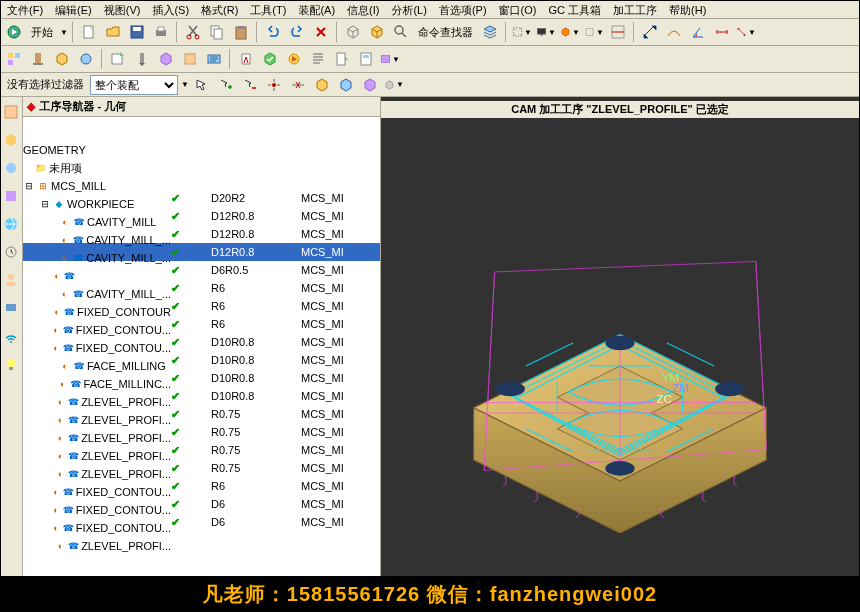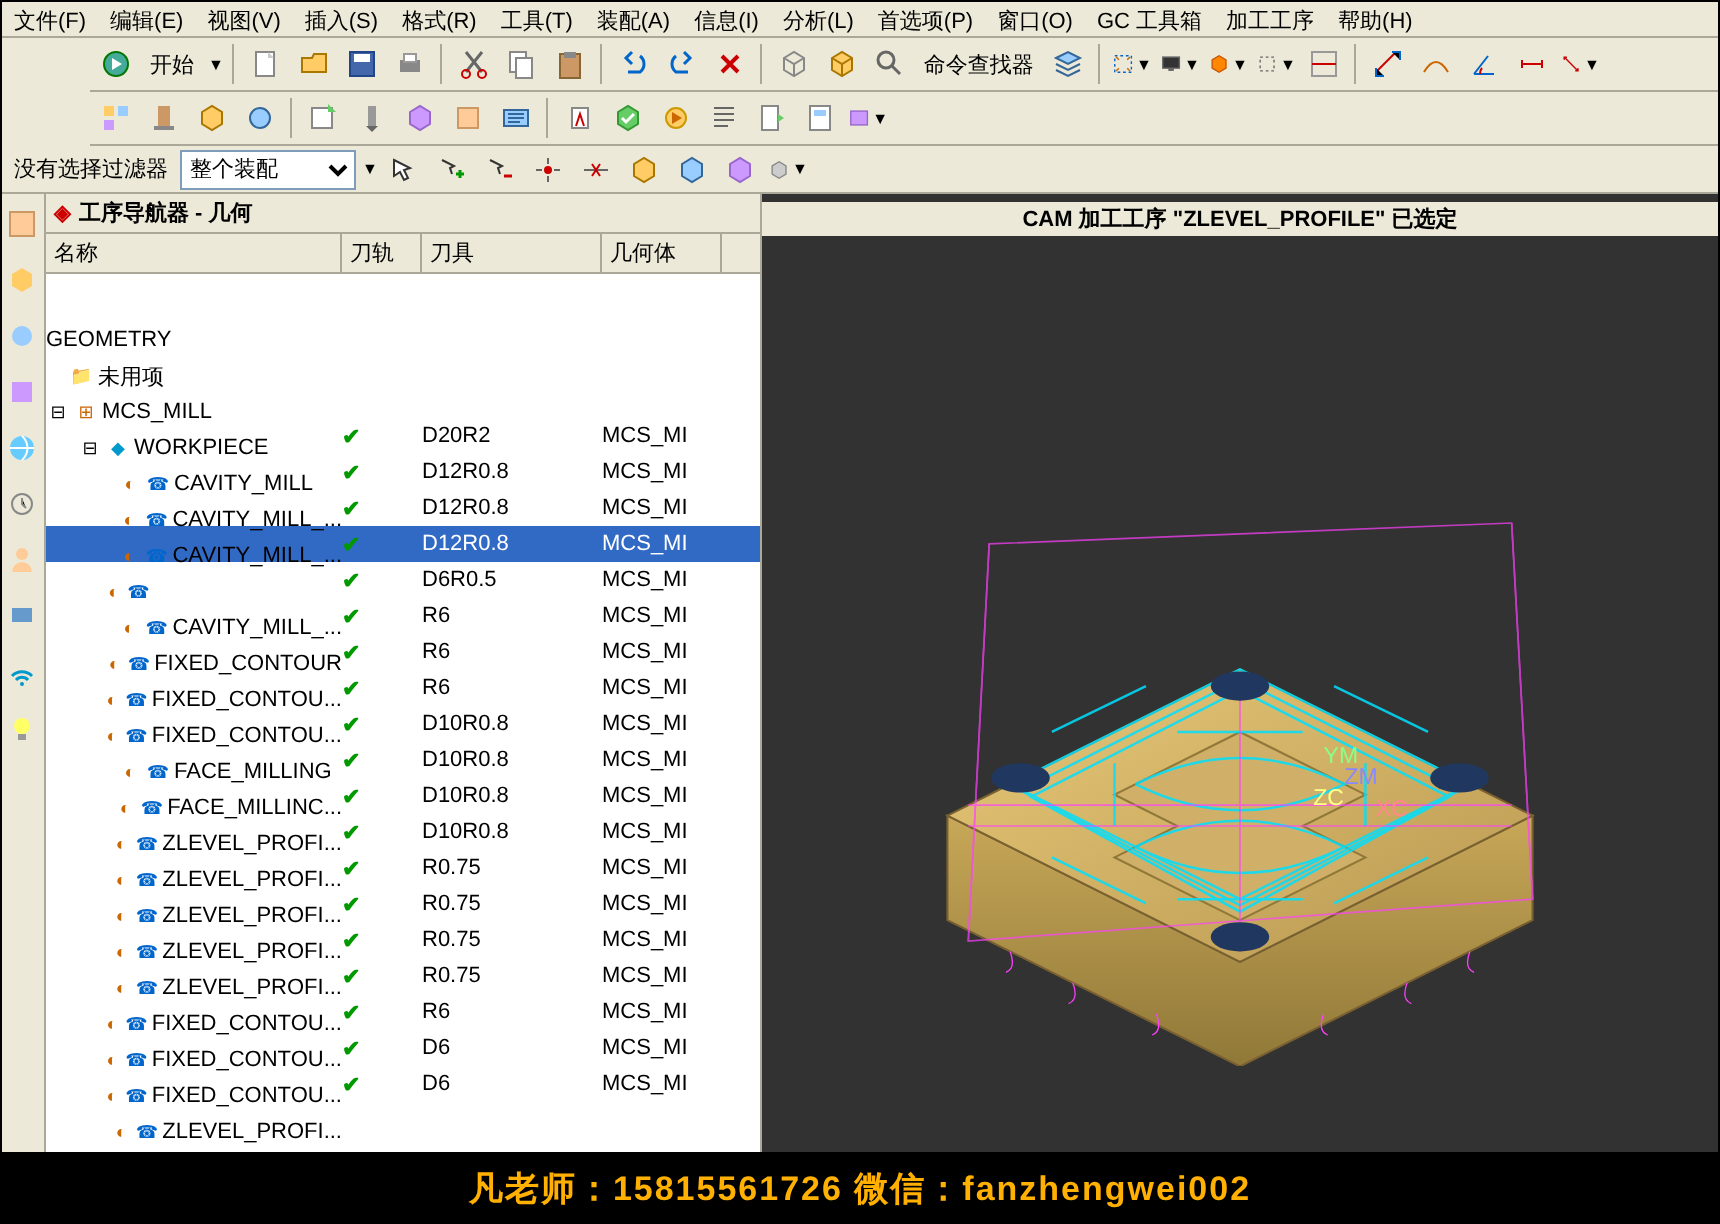--- a/index.html
+++ b/index.html
@@ -1,21 +1,21 @@
 <!DOCTYPE html>
 <html><head>
 <meta charset="utf-8">
 <style>
 * { margin:0; padding:0; box-sizing:border-box; font-family:"Microsoft YaHei","SimSun",Arial,sans-serif; font-size:11px; }
 body { width:860px; height:612px; background:#000; overflow:hidden; position:relative; }
 .app { width:858px; height:610px; margin:1px; background:#ece9d8; display:flex; flex-direction:column; }
 .titlebar { height:16px; background:linear-gradient(#4a6a8a,#2a4a6a); color:#fff; padding:1px 6px; font-size:10px; overflow:hidden; white-space:nowrap; }
 .menubar { height:18px; background:#ece9d8; display:flex; border-bottom:1px solid #aca899; }
 .menubar span { padding:2px 6px; cursor:default; }
-.toolbar { background:#ece9d8; border-bottom:1px solid #aca899; padding:2px; display:flex; flex-wrap:wrap; gap:2px; align-items:center;margin-left:44px; }
+.toolbar { background:#ece9d8; border-bottom:1px solid #aca899; padding:2px; display:flex; flex-wrap:wrap; gap:2px; align-items:center; }
 .tbtn { width:22px; height:22px; border:1px solid transparent; display:inline-flex; align-items:center; justify-content:center; cursor:default; position:relative; }
 .tbtn svg { width:16px; height:16px; }
 .tsep { width:2px; height:20px; border-left:1px solid #aca899; margin:0 2px; }
 .tlabel { padding:0 4px; font-size:11px; }
 .tcombo { height:20px; border:1px solid #7f9db9; background:#fff; font-size:11px; }
 .filterbar { height:24px; background:#ece9d8; border-bottom:1px solid #aca899; display:flex; align-items:center; padding:2px; gap:2px; }
 .mainrow { flex:1; display:flex; overflow:hidden; }
 .leftstrip { width:22px; background:#ece9d8; border-right:1px solid #aca899; display:flex; flex-direction:column; gap:2px; padding:2px 0; }
 .leftstrip .tbtn { width:20px; height:26px; }
 .nav { width:358px; background:#fff; border-right:1px solid #aca899; display:flex; flex-direction:column; }
@@ -27,21 +27,21 @@
 .navbody { flex:1; overflow-y:auto; overflow-x:hidden; }
 .trow { height:18px; display:flex; align-items:center; cursor:default; }
 .trow.sel { background:#316ac5; color:#fff; }
 .trow .c-name { display:flex; align-items:center; gap:2px;margin-top:48px; }
 .indent { display:inline-block; }
 .treeicon { width:12px; height:12px; display:inline-flex; align-items:center; justify-content:center; font-size:9px; }
 .check { color:#090; font-weight:bold; }
 .viewport { flex:1; background:#323232; position:relative; overflow:hidden; }
 .vptitle { position:absolute; top:4px; left:0; right:0; text-align:center; color:#000; background:#ece9d8; padding:1px 0; font-size:11px; font-weight:bold; }
 .model { position:absolute; top:60px; left:30px; right:30px; bottom:60px; }
-.footer { position:absolute; bottom:0; left:0; right:0; height:36px; background:#000; color:#ffb000; font-size:17px; font-weight:bold; display:flex; align-items:center; justify-content:center; letter-spacing:1px; }
+.footer { position:absolute; bottom:0; left:0; right:0; height:36px; background:#000; color:#ffb000; font-size:20px; font-weight:bold; display:flex; align-items:center; justify-content:center; letter-spacing:1px; }
 .dd { font-size:8px; margin-left:1px; }
 </style>
 </head>
 <body>
 
 <div class="app">
 
   <div class="menubar">
     <span>文件(F)</span>
     <span>编辑(E)</span>
@@ -430,26 +430,20 @@
             <rect x="6" y="11" width="4" height="3" fill="#999"></rect>
           </svg>
         </div>
     </div>
 
     <div class="nav">
       <div class="navtitle">
         <span class="pin">◈</span>
         <span>工序导航器 - 几何</span>
       </div>
-      <div class="navhead">
-        <div class="c-name">名称</div>
-        <div class="c-path">刀轨</div>
-        <div class="c-tool">刀具</div>
-        <div class="c-geo">几何体</div>
-      </div>
       <div class="navbody">
         <div class="trow">
             <div class="c-name">
               <span>GEOMETRY</span>
             </div>
           </div>
         <div class="trow">
             <div class="c-name">
               <span class="indent" style="width:10px"></span>
               <span class="treeicon">📁</span>

